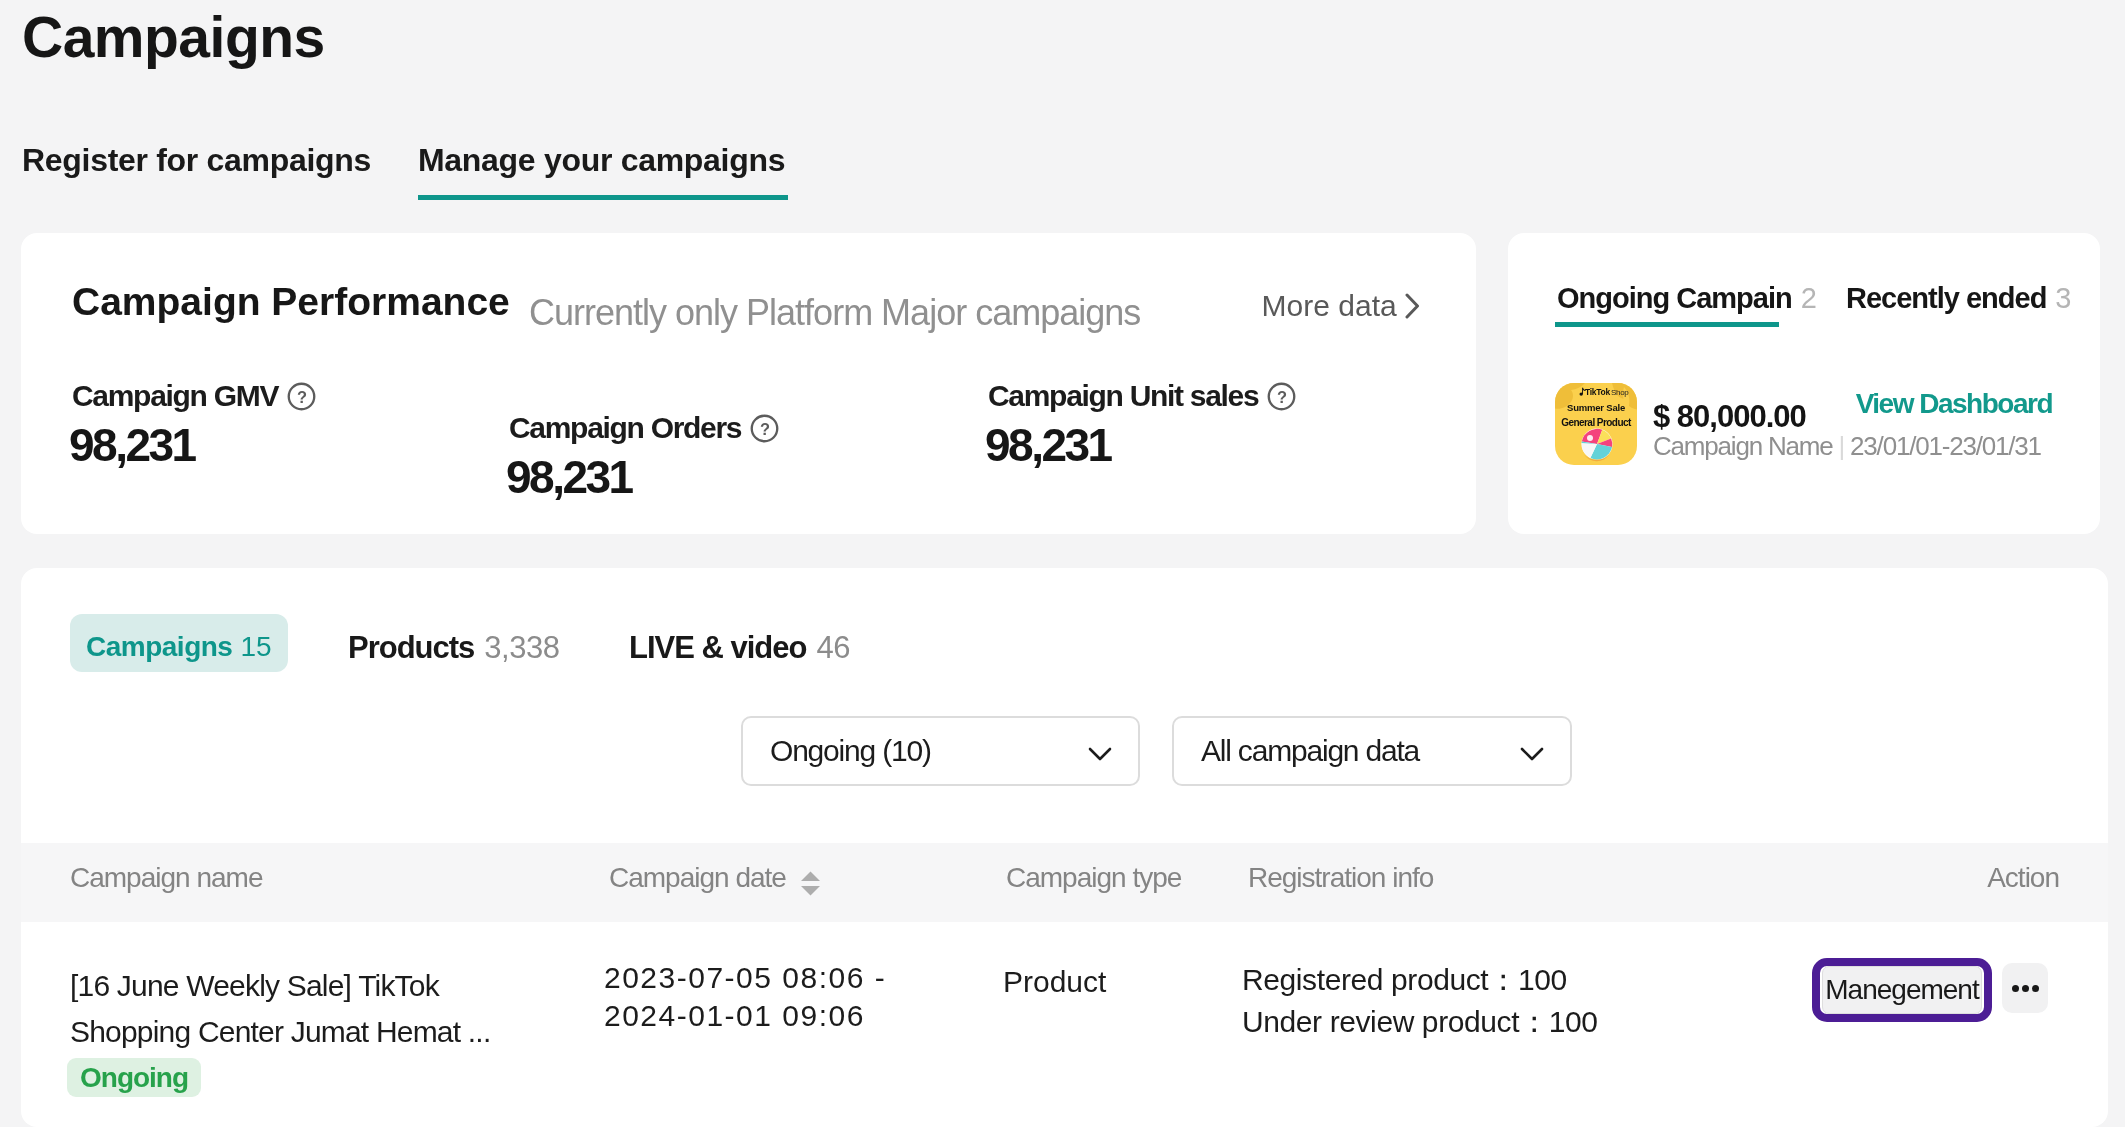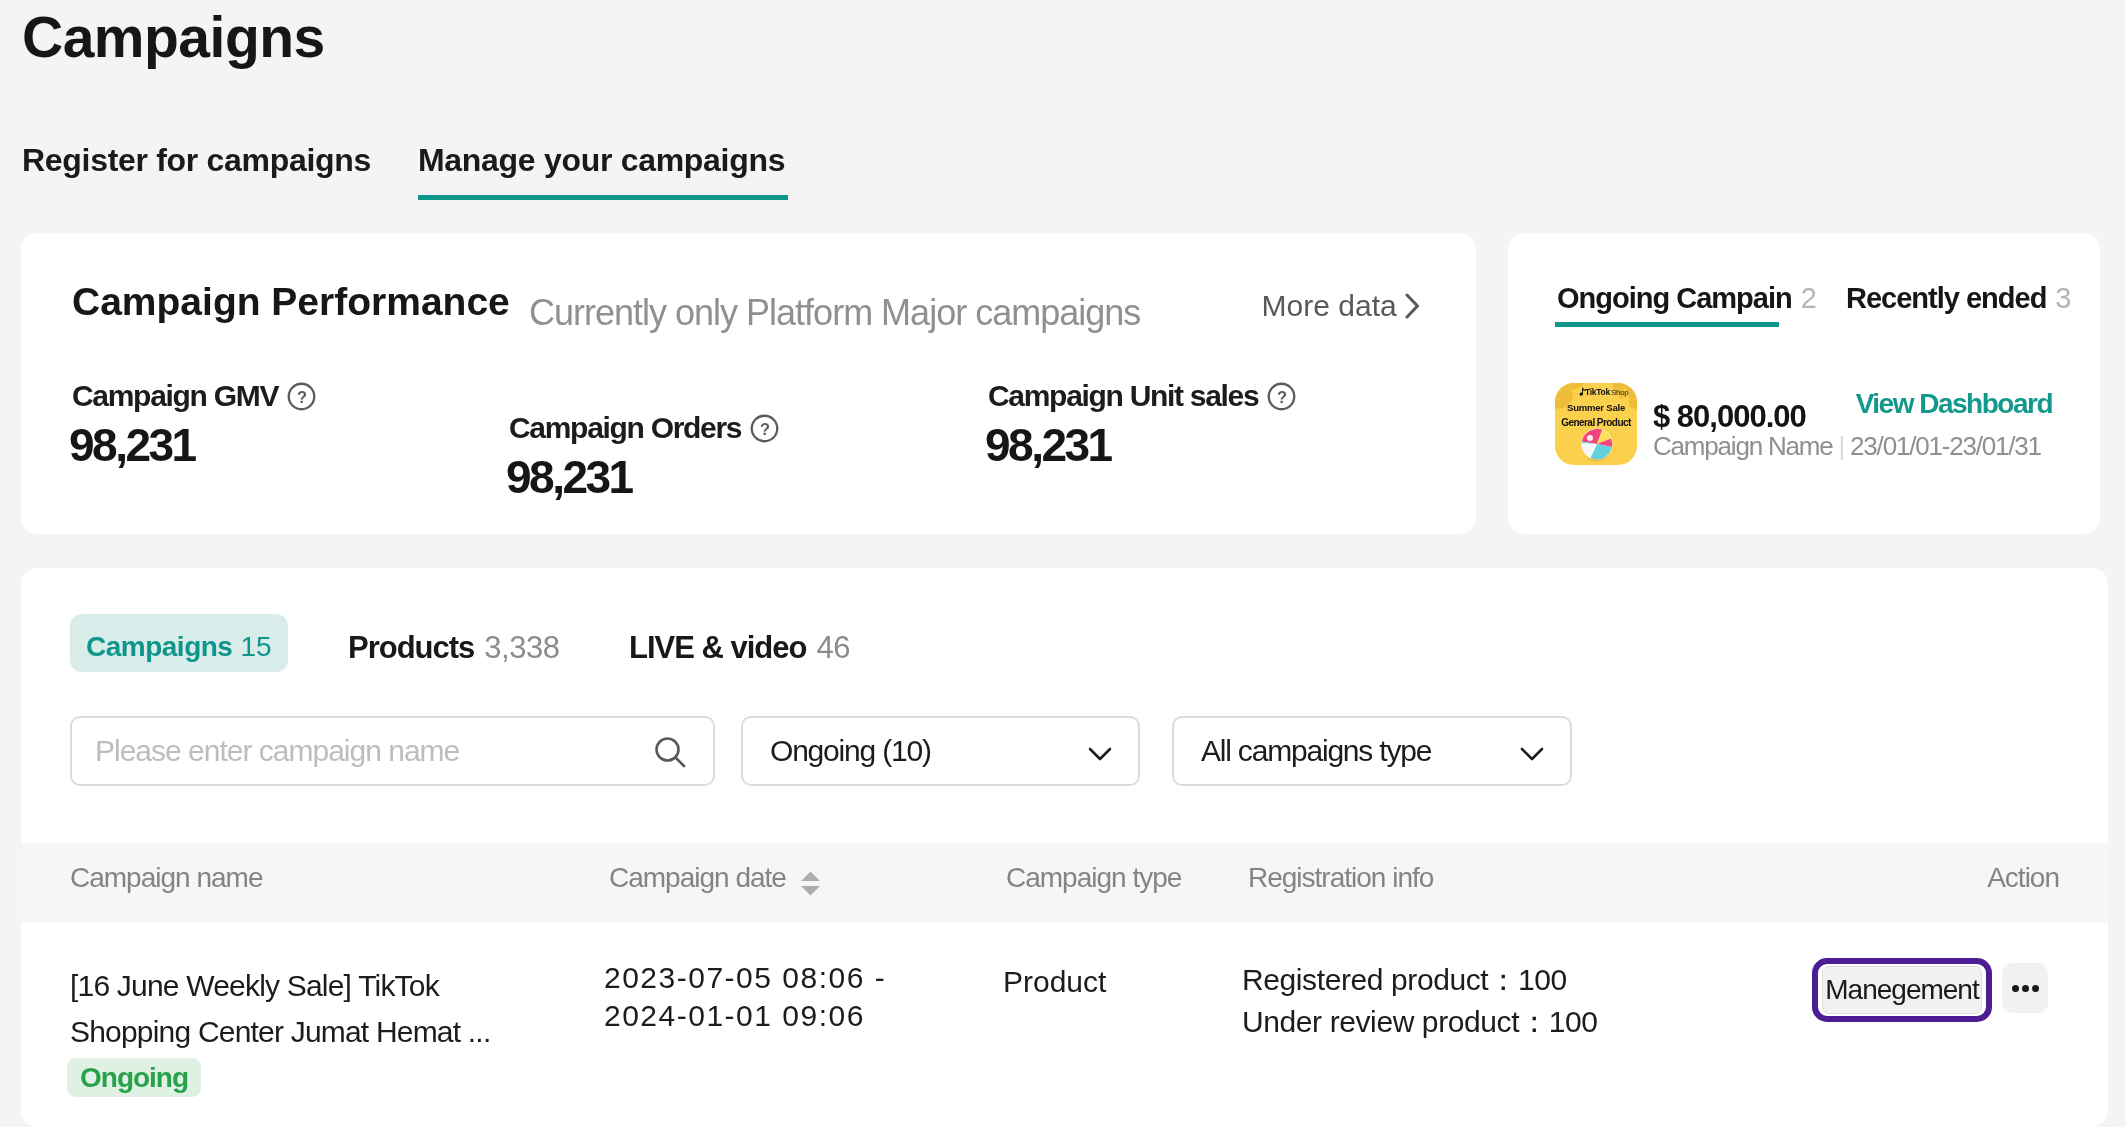--- a/index.html
+++ b/index.html
@@ -41,21 +41,21 @@
 #sel1 { left:720px; width:399px; }
 #sel2 { left:1151px; width:400px; }
 .selt { margin-left:27px; font-size:30px; color:#1c1c1c; letter-spacing:-1.2px; }
 .chev { position:absolute; right:24px; top:22px; }
 #search .sicon { position:absolute; right:26px; top:17px; }
 
 .thead { position:absolute; left:0; top:275px; width:2087px; height:79px; background:#f6f6f7; }
 .th { position:absolute; top:19px; font-size:28px; color:#848484; font-weight:400; letter-spacing:-1px; white-space:nowrap; }
 .row { position:absolute; font-size:30px; color:#1c1c1c; white-space:nowrap; }
 .greenpill { position:absolute; left:46px; top:490px; height:39px; border-radius:9px; background:#def1e2; color:#27a24b; font-size:28px; font-weight:700; display:flex; align-items:center; padding:0 13px; letter-spacing:-1px; }
-.mgmtwrap { position:absolute; left:1791px; top:390px; width:180px; height:64px; border:6px solid #4c1d95; border-radius:15px; display:flex; align-items:center; justify-content:center; }
+.mgmtwrap { position:absolute; left:1791px; top:390px; width:180px; height:64px; border:8px solid #4c1d95; border-radius:15px; display:flex; align-items:center; justify-content:center; }
 .mgmtbtn { width:160px; height:48px; background:#f1f1f2; border:1px solid #dedede; border-radius:7px; font-size:28px; letter-spacing:-1px; color:#191919; display:flex; align-items:center; justify-content:center; }
 .dots { position:absolute; left:1981px; top:395px; width:46px; height:50px; background:#f1f1f2; border-radius:10px; display:flex; align-items:center; justify-content:center; gap:3px; }
 .dots i { width:7px; height:7px; border-radius:50%; background:#191919; display:block; }
 </style>
 </head>
 <body>
 <h1 class="title">Campaigns</h1>
 <div class="toptab" style="left:22px; top:142px;">Register for campaigns</div>
 <div class="toptab" style="left:418px; top:142px;">Manage your campaigns</div>
 <div class="underline-main"></div>
@@ -130,35 +130,28 @@
 </div>
 
 <div class="card" id="card3">
   <div class="pill">
       <b>Campaigns</b>
       <span>15</span>
     </div>
   <div class="ftab" style="left:327px;">Products<span>3,338</span></div>
   <div class="ftab" style="left:608px;">LIVE &amp; video<span>46</span></div>
 
-  <div class="inputbox" id="search">
-    <span class="ph">Please enter campaign name</span>
-    <svg class="sicon" width="34" height="34" viewBox="0 0 34 34">
-        <circle cx="14.5" cy="14.5" r="11" fill="none" stroke="#595959" stroke-width="2.6"></circle>
-        <line x1="23" y1="23" x2="31" y2="31" stroke="#595959" stroke-width="2.6" stroke-linecap="round"></line>
-      </svg>
-  </div>
   <div class="inputbox" id="sel1">
     <span class="selt">Ongoing (10)</span>
     <svg class="chev" width="28" height="28" viewBox="0 0 28 28">
         <path d="M4 9 L14 19 L24 9" fill="none" stroke="#1c1c1c" stroke-width="2.6" stroke-linecap="round" stroke-linejoin="round"></path>
       </svg>
   </div>
   <div class="inputbox" id="sel2">
-    <span class="selt">All campaigns type</span>
+    <span class="selt">All campaign data</span>
     <svg class="chev" width="28" height="28" viewBox="0 0 28 28">
         <path d="M4 9 L14 19 L24 9" fill="none" stroke="#1c1c1c" stroke-width="2.6" stroke-linecap="round" stroke-linejoin="round"></path>
       </svg>
   </div>
 
   <div class="thead">
     <div class="th" style="left:49px;">Campaign name</div>
     <div class="th" style="left:588px;">Campaign date
       <svg width="21" height="27" viewBox="0 0 21 27" style="vertical-align:-10px; margin-left:7px;">
           <path d="M10.5 1.5 L20 11 L1 11 Z" fill="#adadad"></path>

